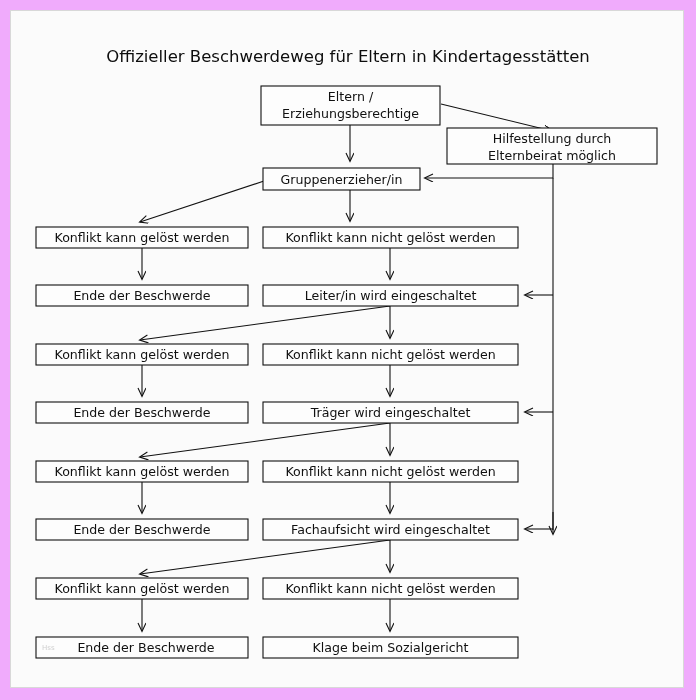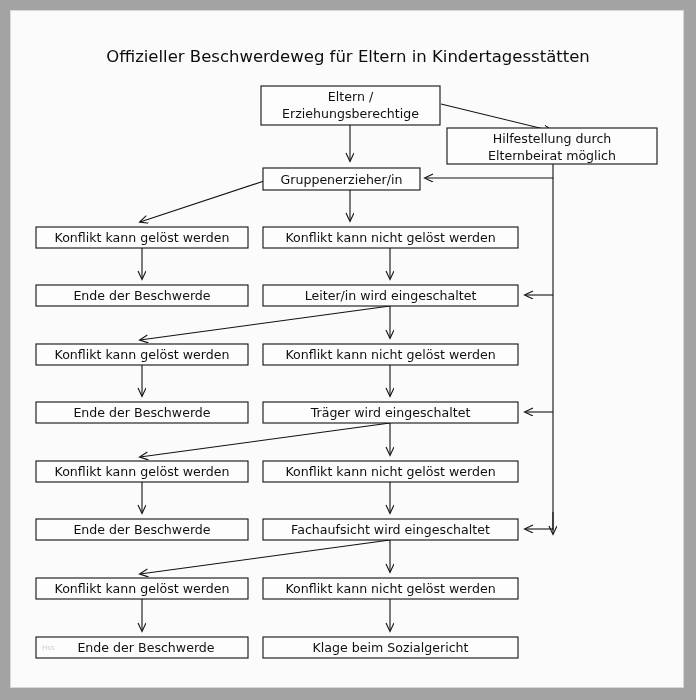--- a/index.html
+++ b/index.html
@@ -4,21 +4,21 @@
 <style>
   html, body {
     margin: 0;
     padding: 0;
     background: #e9e9e9;
   }
   #page {
     position: relative;
     width: 696px;
     height: 700px;
-    background: #a3a3a3;
+    background: #f0abfc;
     font-family: "DejaVu Sans", sans-serif;
     overflow: hidden;
   }
   #sheet {
     position: absolute;
     left: 10px;
     top: 10px;
     width: 674px;
     height: 678px;
     background: #fbfbfb;

